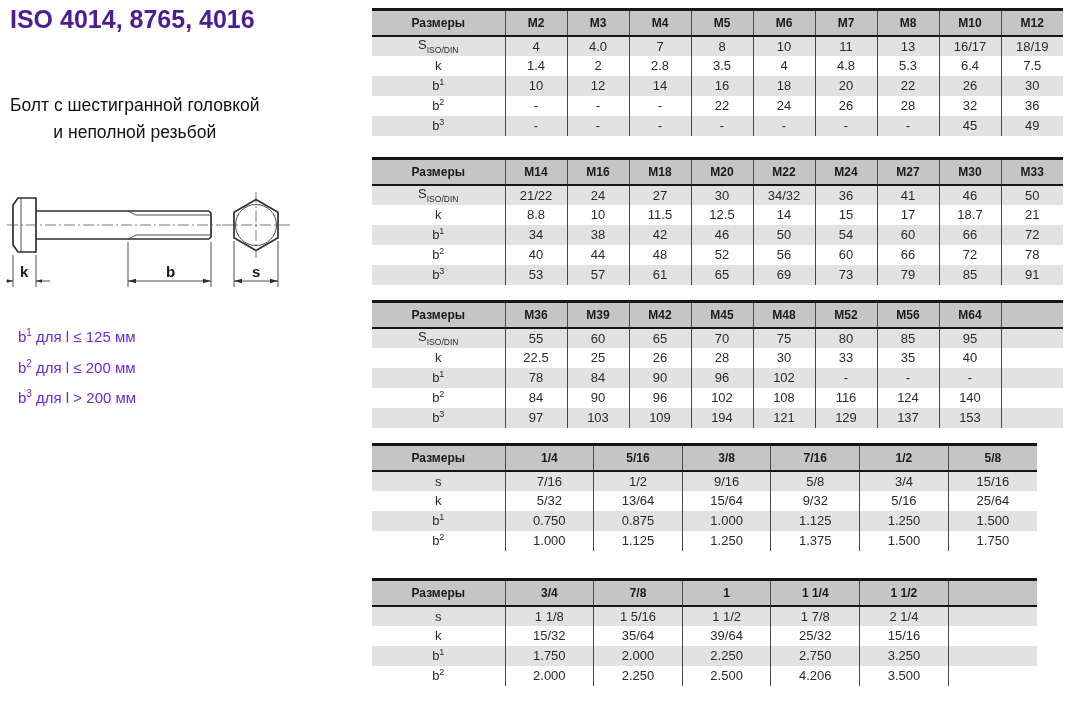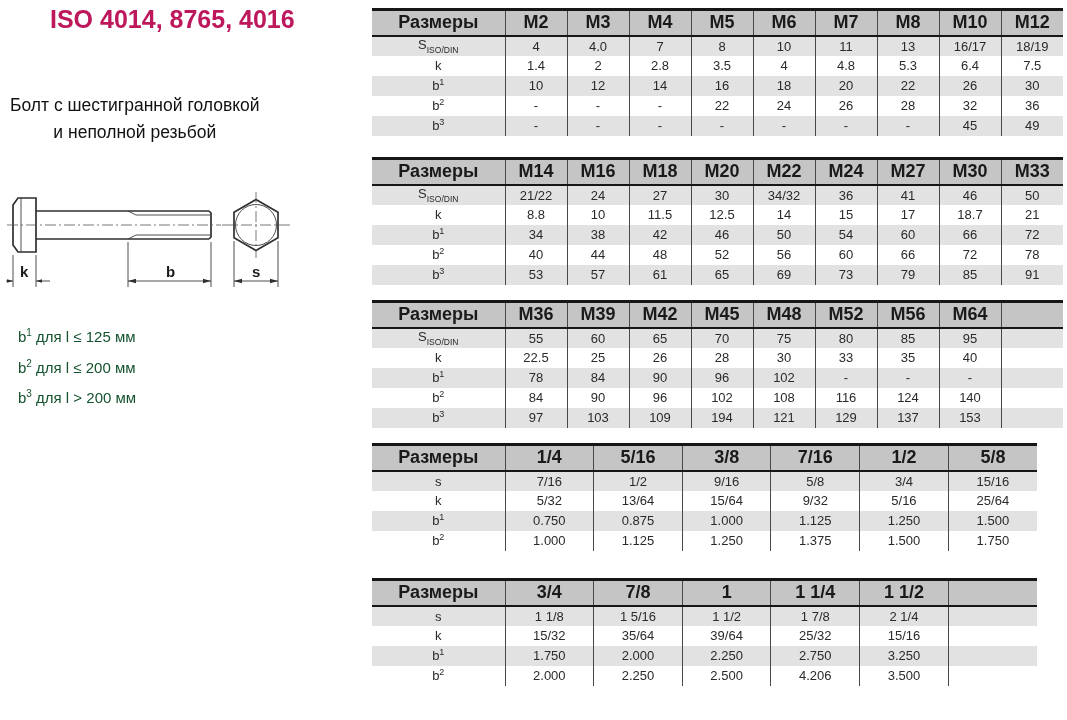--- a/index.html
+++ b/index.html
@@ -8,49 +8,49 @@
     width: 1067px; height: 720px;
     font-family: "Liberation Sans", sans-serif;
     color: #1f1f1f;
     position: relative;
     overflow: hidden;
   }
   .page { position: absolute; inset: 0; }
 
   
   .title-block { position: absolute; left: 10px; top: 2px; }
-  .title-line { font-size: 25px; font-weight: bold; line-height: 35px; letter-spacing: 0px; color: #be185d; margin-left: 40px; }
+  .title-line { font-size: 25px; font-weight: bold; line-height: 35px; letter-spacing: 0px; color: #4c1d95; }
   .subtitle-block { position: absolute; left: 10px; top: 92px; text-align: center; }
   .subtitle-line { font-size: 17.5px; line-height: 27px; color: #111; }
 
   .drawing-wrap { position: absolute; left: 6px; top: 184px; width: 340px; height: 140px; }
 
   .notes-block { position: absolute; left: 18px; top: 320px; }
-  .note-line { font-size: 15px; line-height: 26.5px; color: #14532d; }
+  .note-line { font-size: 15px; line-height: 26.5px; color: #6d28d9; }
   .note-line sup { font-size: 10px; }
 
   
   .tables-col { position: absolute; left: 372px; top: 0; width: 691px; }
   .table-wrap { position: absolute; left: 0; }
   .tw-0 { top: 8px;   width: 691px; }
   .tw-1 { top: 157px; width: 691px; }
   .tw-2 { top: 300px; width: 691px; }
   .tw-3 { top: 443px; width: 665px; }
   .tw-4 { top: 578px; width: 665px; }
 
   table.dim-table {
     border-collapse: collapse;
     table-layout: fixed;
     width: 100%;
     border-top: 3px solid #161616;
   }
   table.dim-table th {
     background: #c5c5c5;
     font-weight: bold;
-    font-size: 18px;
+    font-size: 12px;
     border-bottom: 2px solid #161616;
     height: 26px;
     text-align: center;
     color: #1a1a1a;
   }
   table.dim-table td {
     font-size: 13px;
     text-align: center;
     height: 20px;
     color: #2a2a2a;

